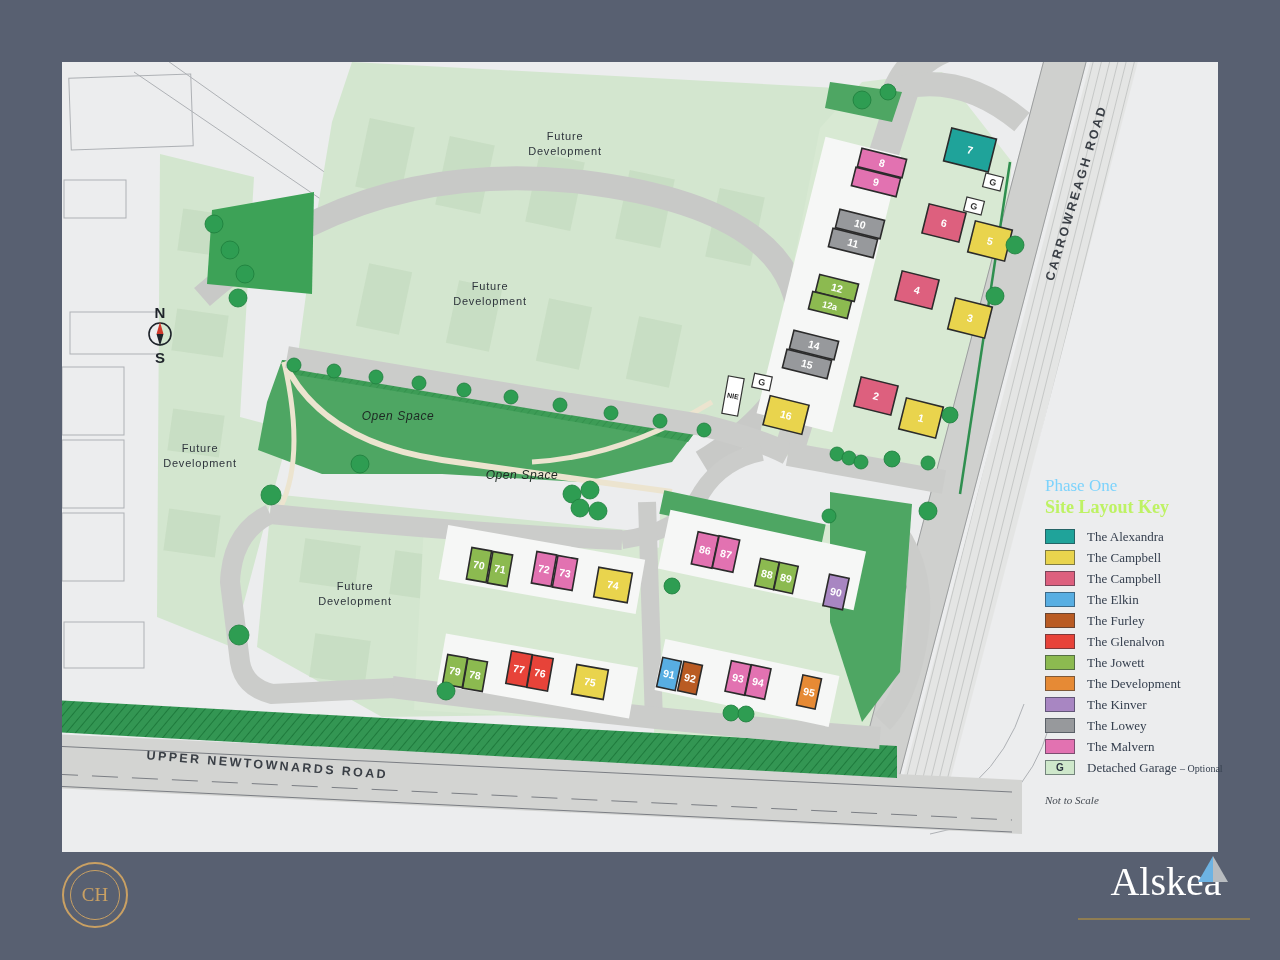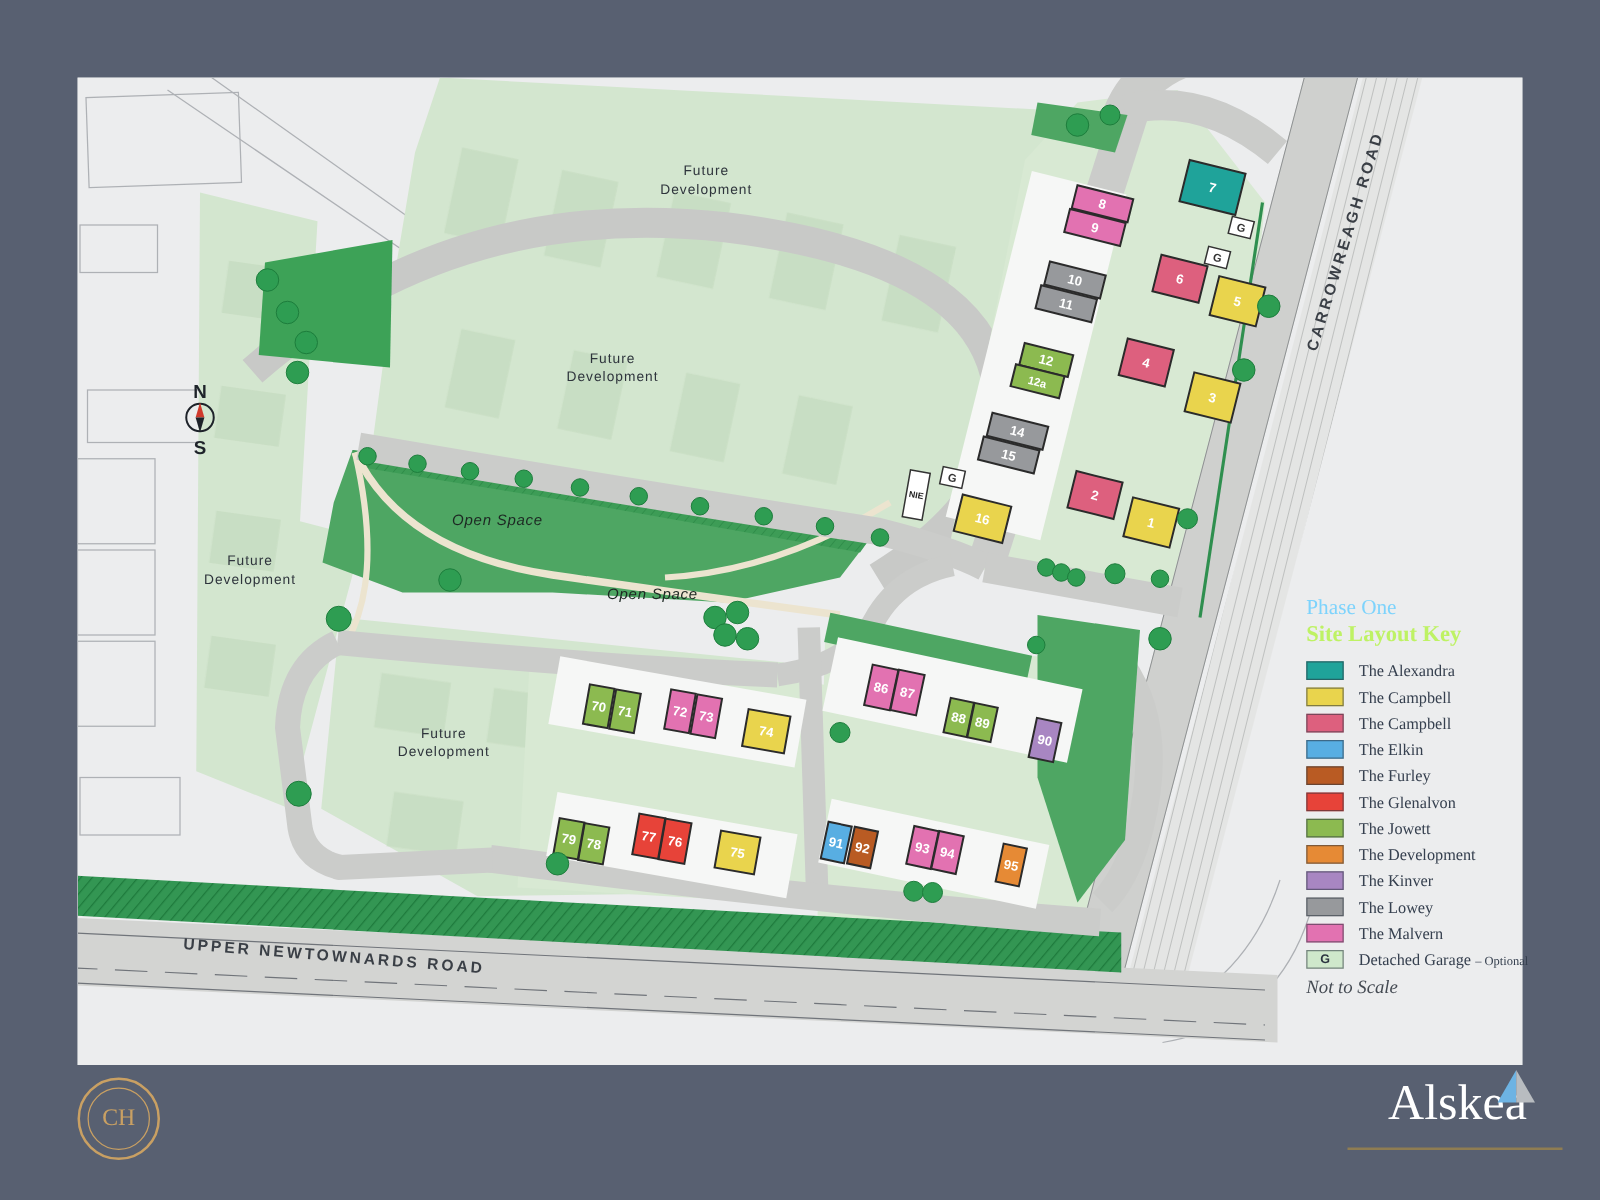--- a/index.html
+++ b/index.html
@@ -20,21 +20,21 @@
     color:#36404f;font-family:"Liberation Serif",serif;
   }
   .lg-phase{font-size:17px;color:#7dd3fc;margin:0 0 1px 0;}
   .lg-title{font-size:18px;font-weight:bold;color:#bef264;margin:0 0 8px 0;}
   .lg-row{display:flex;align-items:center;height:21px;}
   .sw{width:30px;height:15px;flex:0 0 30px;margin-right:12px;border:1px solid rgba(40,50,60,.55);box-sizing:border-box;}
   .sw-g{display:flex;align-items:center;justify-content:center;font-family:"Liberation Sans",sans-serif;
         font-size:10px;font-weight:bold;color:#2c3440;}
   .lg-label{font-size:13px;white-space:nowrap;}
   .lg-suffix{font-size:10px;}
-  .lg-note{font-size:15px;font-style:italic;color:#444a52;margin-top:4px;}
+  .lg-note{font-size:11px;font-style:italic;color:#444a52;margin-top:16px;}
 
   
   #footer{position:absolute;left:0;top:852px;width:1280px;height:108px;}
   #emblem{position:absolute;left:62px;top:10px;width:62px;height:62px;border-radius:50%;
           border:2px solid #c9a063;display:flex;align-items:center;justify-content:center;}
   #emblem .inner{width:48px;height:48px;border-radius:50%;border:1px solid #c9a063;
           display:flex;align-items:center;justify-content:center;
           font-family:"Liberation Serif",serif;font-size:19px;color:#c9a063;}
   #brand{position:absolute;left:142px;top:6px;color:#ffffff;
          font-family:"Liberation Serif",serif;font-size:47px;letter-spacing:1px;white-space:nowrap;}

